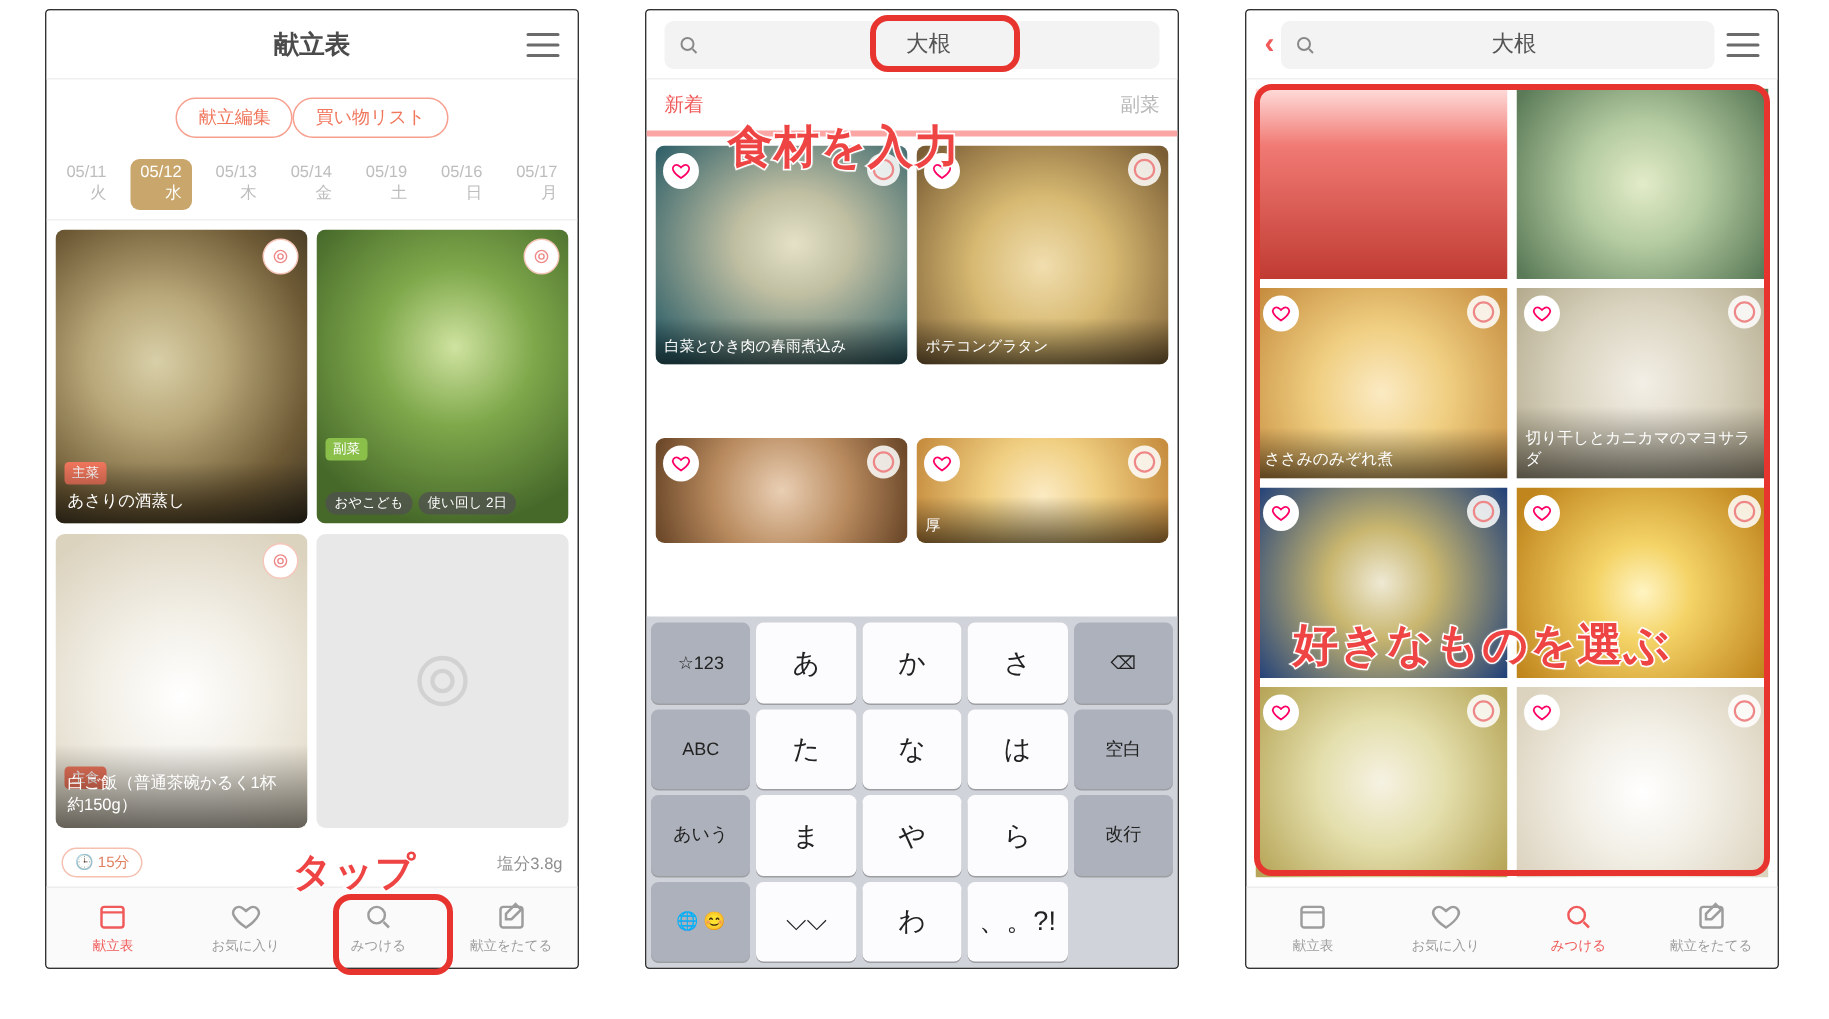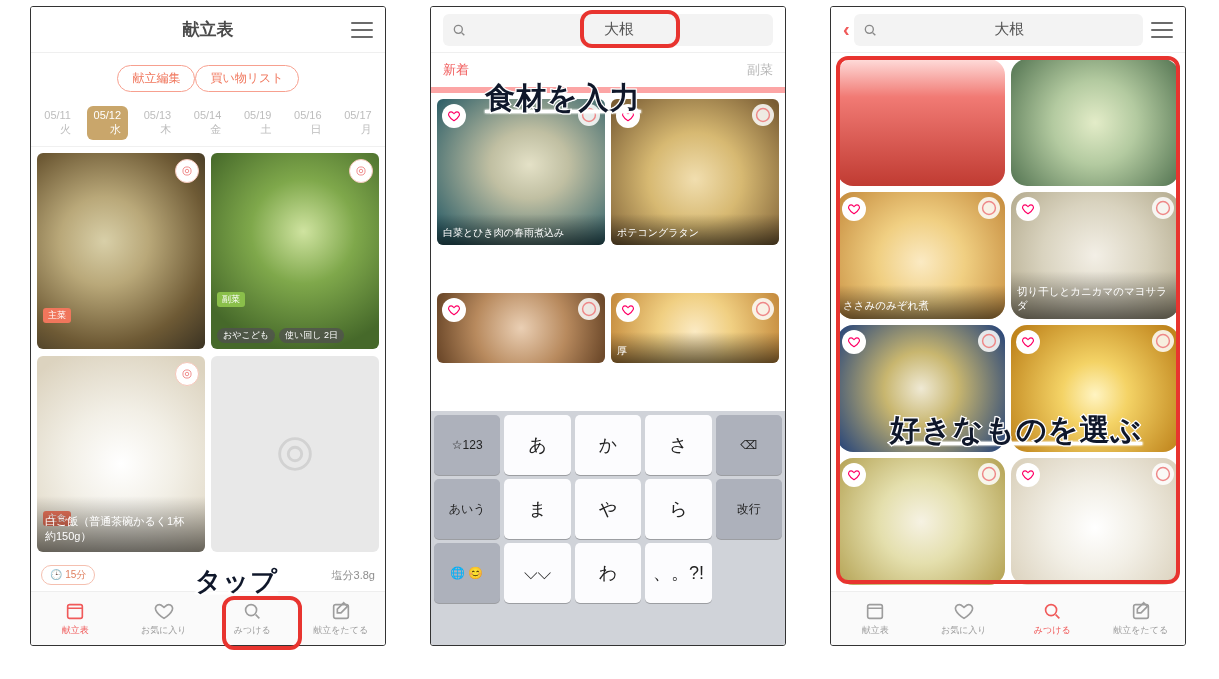--- a/index.html
+++ b/index.html
@@ -100,36 +100,36 @@
     background:#fff;display:flex;align-items:center;justify-content:center;
     border:1px solid #f5c6b9;
   }
   .corner-icon svg{width:14px;height:14px;}
   .empty-slot{ background:#e8e8e8;display:flex;align-items:center;justify-content:center;}
   .empty-slot svg{ width:46px;height:46px;opacity:.35;}
   .nutri-bar{ display:flex;align-items:center;gap:6px;padding:6px 10px;font-size:11px;color:#8e8e8e;justify-content:flex-end;}
   .nutri-bar .chip{ border:1px solid #f5c0b0;color:#e08060;padding:2px 8px;border-radius:10px;font-size:10px;}
 
   
-  .filter-tabs{ display:flex;justify-content:space-between;padding:8px 12px;font-size:13px;color:#b7b7b7;border-bottom:6px solid #fca5a5;}
+  .filter-tabs{ display:flex;justify-content:space-between;padding:8px 12px;font-size:13px;color:#b7b7b7;border-bottom:4px solid #fca5a5;}
   .filter-tabs .active{ color:#f05a5a;font-weight:500;}
   .keyboard{ background:#d0d3d9;padding:4px 3px;display:flex;flex-direction:column;gap:4px;height:234px;}
   .kb-row{ display:flex;gap:4px;height:60px;}
   .key{ flex:1;background:#fcfcfe;border-radius:5px;display:flex;align-items:center;justify-content:center;font-size:18px;color:#222;box-shadow:0 1px 0 rgba(0,0,0,.25);}
   .key.fn{ background:#adb1bb;font-size:12px;color:#222;}
   .kb-row2{ flex:1;overflow:auto;display:grid;grid-template-columns:1fr 1fr;gap:6px;padding:6px;}
   .sm-card{ position:relative;height:146px;border-radius:6px;overflow:hidden;}
   .sm-card .img{position:absolute;inset:0;}
   .sm-card .label{ position:absolute;left:0;right:0;bottom:0;background:linear-gradient(to top,rgba(0,0,0,.55),transparent);color:#fff;font-size:10px;padding:12px 6px 5px;}
   .sm-card .like{ position:absolute;top:5px;left:5px;width:24px;height:24px;border-radius:50%;background:#fff;display:flex;align-items:center;justify-content:center;}
   .sm-card .logo{ position:absolute;top:5px;right:5px;width:22px;height:22px;border-radius:50%;background:rgba(255,255,255,.85);display:flex;align-items:center;justify-content:center;}
 
   
   .grid3{ flex:1;display:grid;grid-template-columns:1fr 1fr;gap:6px;padding:6px;overflow:hidden;}
-  .cell3{ position:relative;border-radius:16px;overflow:hidden;}
+  .cell3{ position:relative;border-radius:0;overflow:hidden;}
   .cell3 .img{position:absolute;inset:0;}
   .cell3 .like{ position:absolute;top:5px;left:5px;width:24px;height:24px;border-radius:50%;background:#fff;display:flex;align-items:center;justify-content:center;}
   .cell3 .logo{ position:absolute;top:5px;right:5px;width:22px;height:22px;border-radius:50%;background:rgba(255,255,255,.85);display:flex;align-items:center;justify-content:center;}
   .cell3 .label{ position:absolute;left:0;right:0;bottom:0;background:linear-gradient(to top,rgba(0,0,0,.55),transparent);color:#fff;font-size:10.5px;padding:14px 6px 6px;}
 
   
   .food-clam{ background: radial-gradient(circle at 40% 45%, #d8cfa8 0%, #b9a879 30%, #6e5a35 70%, #3a3222 100%);}
   .food-veg{ background: radial-gradient(circle at 55% 40%, #cfe3a0 0%, #7fa84b 35%, #46692a 80%);}
   .food-rice{ background: radial-gradient(circle at 50% 55%, #ffffff 0%, #f2efe6 40%, #dcd3bf 90%);}
   .food-gratin{ background: radial-gradient(circle at 50% 55%, #f1deaf 0%, #d7b972 40%, #7a5d34 95%);}
@@ -138,24 +138,24 @@
   .food-egg{ background: radial-gradient(circle at 50% 55%, #fbeac3 0%, #f0cf82 40%, #c78e40 95%);}
   .food-shred{ background: radial-gradient(circle at 50% 50%, #f3efe6 0%, #d9d3bf 50%, #b3aa8d 100%);}
   .food-blue{ background: radial-gradient(circle at 50% 50%, #efe9d4 0%, #c8b66f 35%, #1f3f7a 100%);}
   .food-yellow{ background: radial-gradient(circle at 50% 55%, #fff4c2 0%, #f4d366 30%, #c0851d 90%);}
   .food-daikon{ background: radial-gradient(circle at 50% 50%, #f6f2e3 0%, #e4dfad 40%, #b7a659 95%);}
   .food-red{ background: linear-gradient(180deg,#ffdcda 0%, #f17a74 30%, #c03b32 100%);}
   .food-cabbage{ background: radial-gradient(circle at 50% 50%, #e3ecc8 0%, #b3caa0 40%, #5b7b58 95%);}
 
   
   .anno{
-    position:absolute;color:#0f172a;font-weight:800;
+    position:absolute;color:#ef4444;font-weight:800;
     -webkit-text-stroke:2px #fff;paint-order:stroke fill;
     text-shadow:0 0 2px #fff,0 0 2px #fff;
-    font-size:26px;letter-spacing:1px;z-index:50;pointer-events:none;text-decoration:underline;
+    font-size:26px;letter-spacing:1px;z-index:50;pointer-events:none;
   }
   .red-box{ position:absolute;border:4px solid #e8342f;border-radius:12px;z-index:49;pointer-events:none;}
 
   .heart-icon svg, .like svg{ width:14px;height:14px;}
 </style>
 </head>
 <body>
 
 <div class="phone phone1">
   <div class="header">
@@ -186,20 +186,21 @@
   <div class="recipe-grid">
     <div class="card">
       <div class="img food-clam"></div>
       <div class="corner-icon">
           <svg viewBox="0 0 24 24">
             <circle cx="12" cy="12" r="7" fill="none" stroke="#e88" stroke-width="1.6"></circle>
             <circle cx="12" cy="12" r="3" fill="none" stroke="#e88" stroke-width="1.6"></circle>
           </svg>
         </div>
       <span class="badge">主菜</span>
+      <div class="overlay-text">あさりの酒蒸し</div>
     </div>
     <div class="card">
       <div class="img food-veg"></div>
       <div class="corner-icon">
           <svg viewBox="0 0 24 24">
             <circle cx="12" cy="12" r="7" fill="none" stroke="#e88" stroke-width="1.6"></circle>
             <circle cx="12" cy="12" r="3" fill="none" stroke="#e88" stroke-width="1.6"></circle>
           </svg>
         </div>
       <span class="badge green">副菜</span>
@@ -339,20 +340,27 @@
 
   <div class="keyboard">
     <div class="kb-row">
       <div class="key fn">☆123</div>
       <div class="key">あ</div>
       <div class="key">か</div>
       <div class="key">さ</div>
       <div class="key fn">⌫</div>
     </div>
     <div class="kb-row">
+      <div class="key fn">ABC</div>
+      <div class="key">た</div>
+      <div class="key">な</div>
+      <div class="key">は</div>
+      <div class="key fn">空白</div>
+    </div>
+    <div class="kb-row">
       <div class="key fn">あいう</div>
       <div class="key">ま</div>
       <div class="key">や</div>
       <div class="key">ら</div>
       <div class="key fn">改行</div>
     </div>
     <div class="kb-row">
       <div class="key fn">🌐 😊</div>
       <div class="key">⌵⌵</div>
       <div class="key">わ</div>
@@ -502,13 +510,13 @@
   </div>
 </div>
 
 <div class="red-box" style="left:222px;top:596px;width:80px;height:54px;"></div>
 <div class="anno" style="left:195px;top:564px;">タップ</div>
 
 <div class="red-box" style="left:580px;top:10px;width:100px;height:38px;"></div>
 <div class="anno" style="left:485px;top:78px;font-size:30px;">食材を入力</div>
 
 <div class="red-box" style="left:836px;top:56px;width:344px;height:528px;"></div>
-<div class="anno" style="left:862px;top:410px;font-size:30px;margin-left:28px;">好きなものを選ぶ</div>
+<div class="anno" style="left:862px;top:410px;font-size:30px;">好きなものを選ぶ</div>
 
 </body></html>

